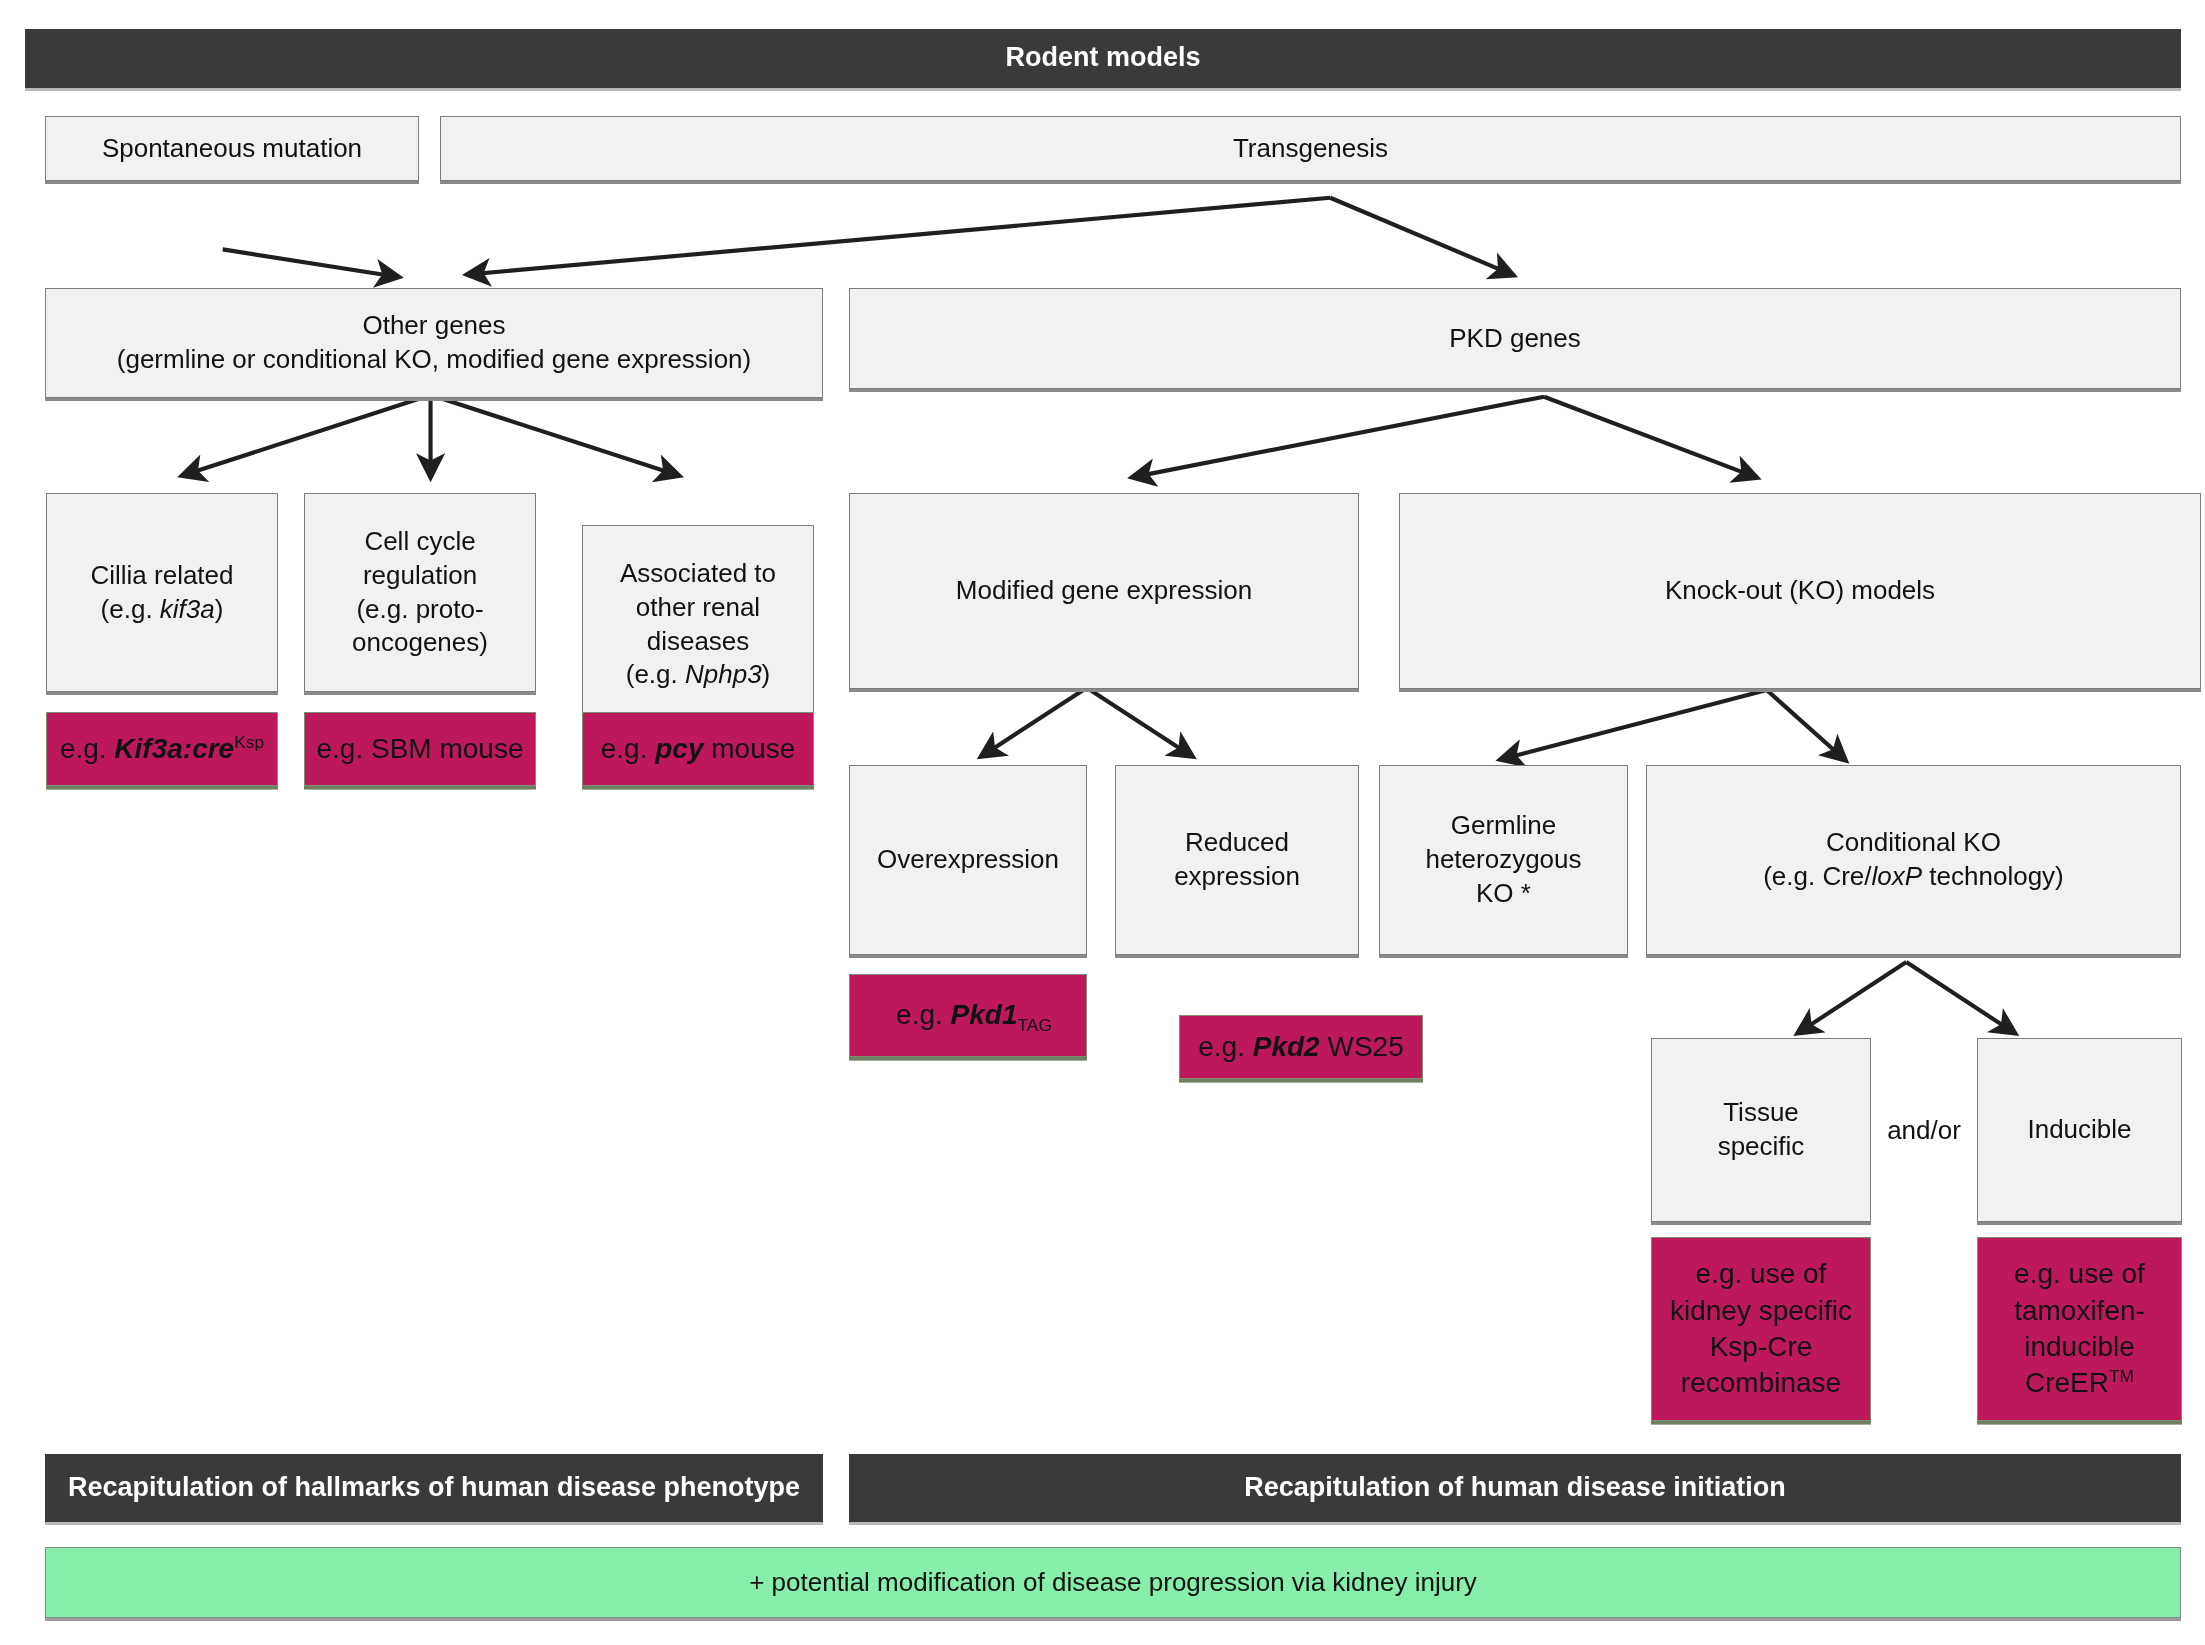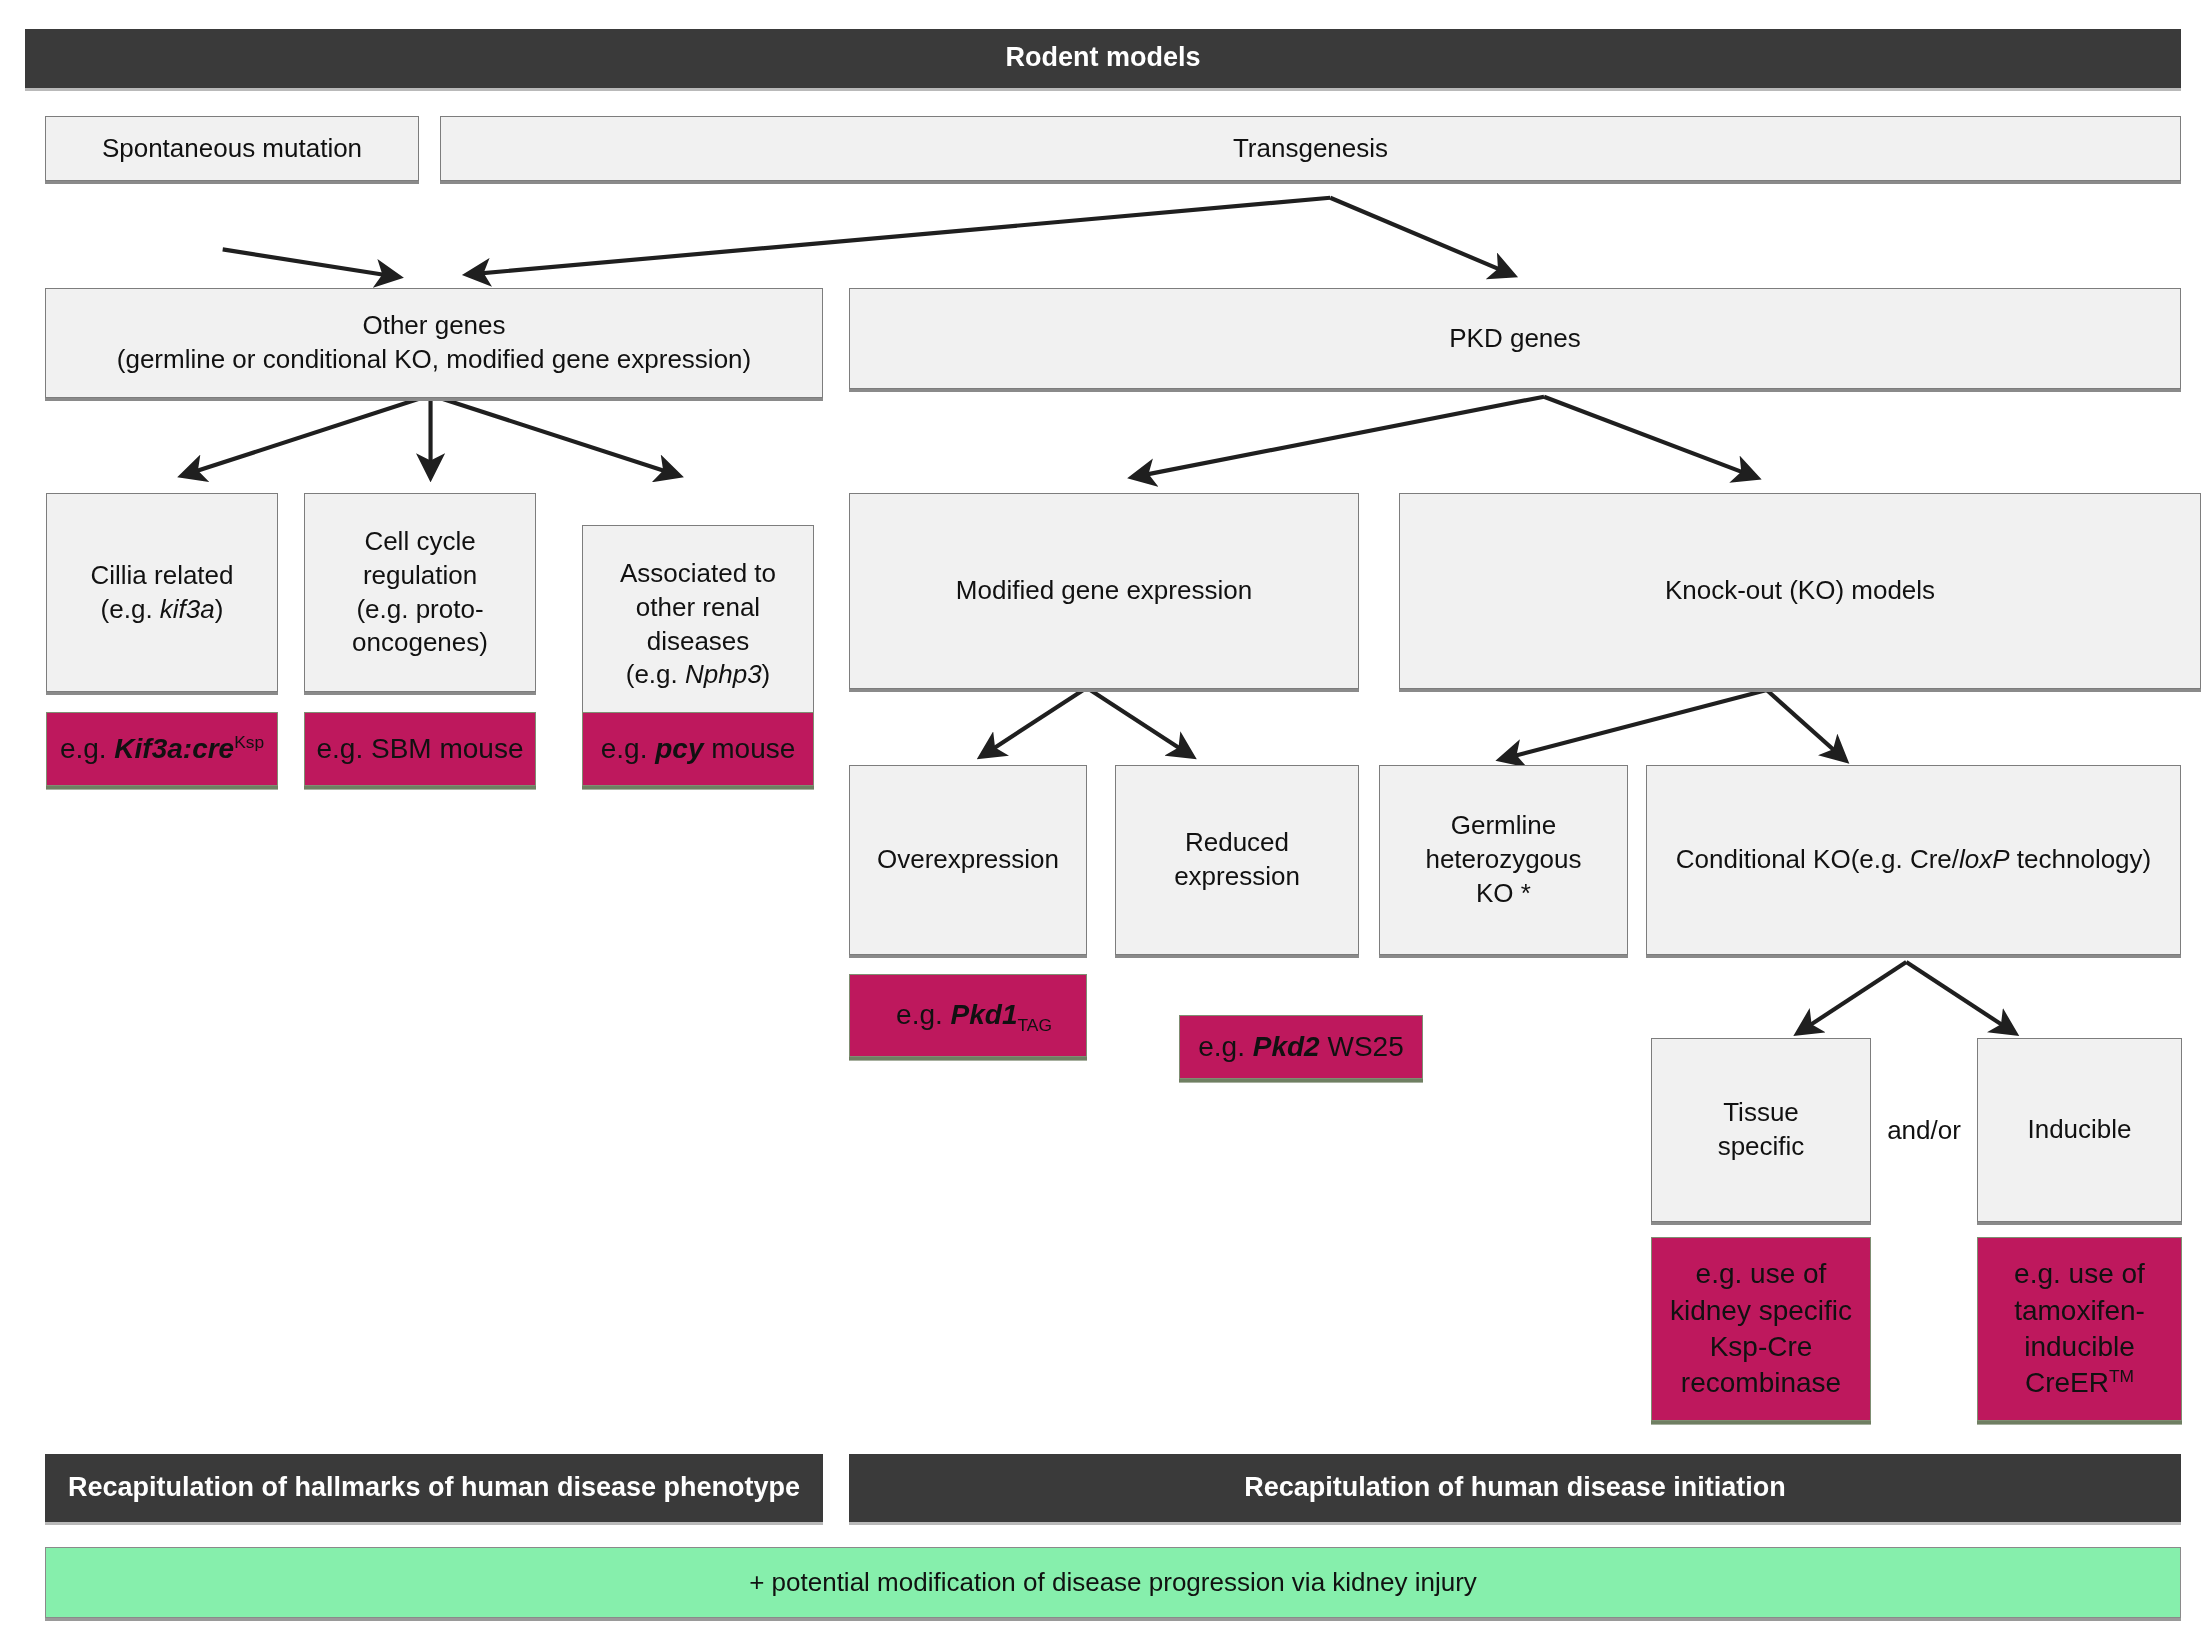--- a/index.html
+++ b/index.html
@@ -177,21 +177,21 @@
       <span>e.g. </span><span class="it bold">Pkd2</span><span> WS25</span>
     </span>
   </div>
 
   <div class="box light" style="left:1379px;top:765px;width:249px;height:190px;flex-direction:column;">
     <span>Germline</span>
     <span>heterozygous</span>
     <span>KO *</span>
   </div>
 
-  <div class="box light" style="left:1646px;top:765px;width:535px;height:190px;flex-direction:row;">
+  <div class="box light" style="left:1646px;top:765px;width:535px;height:190px;flex-direction:column;">
     <span>Conditional KO</span>
     <span>
       <span>(e.g. Cre/</span><span class="it">loxP</span><span> technology)</span>
     </span>
   </div>
 
   <div class="box light" style="left:1651px;top:1038px;width:220px;height:184px;flex-direction:column;">
     <span>Tissue</span>
     <span>specific</span>
   </div>

